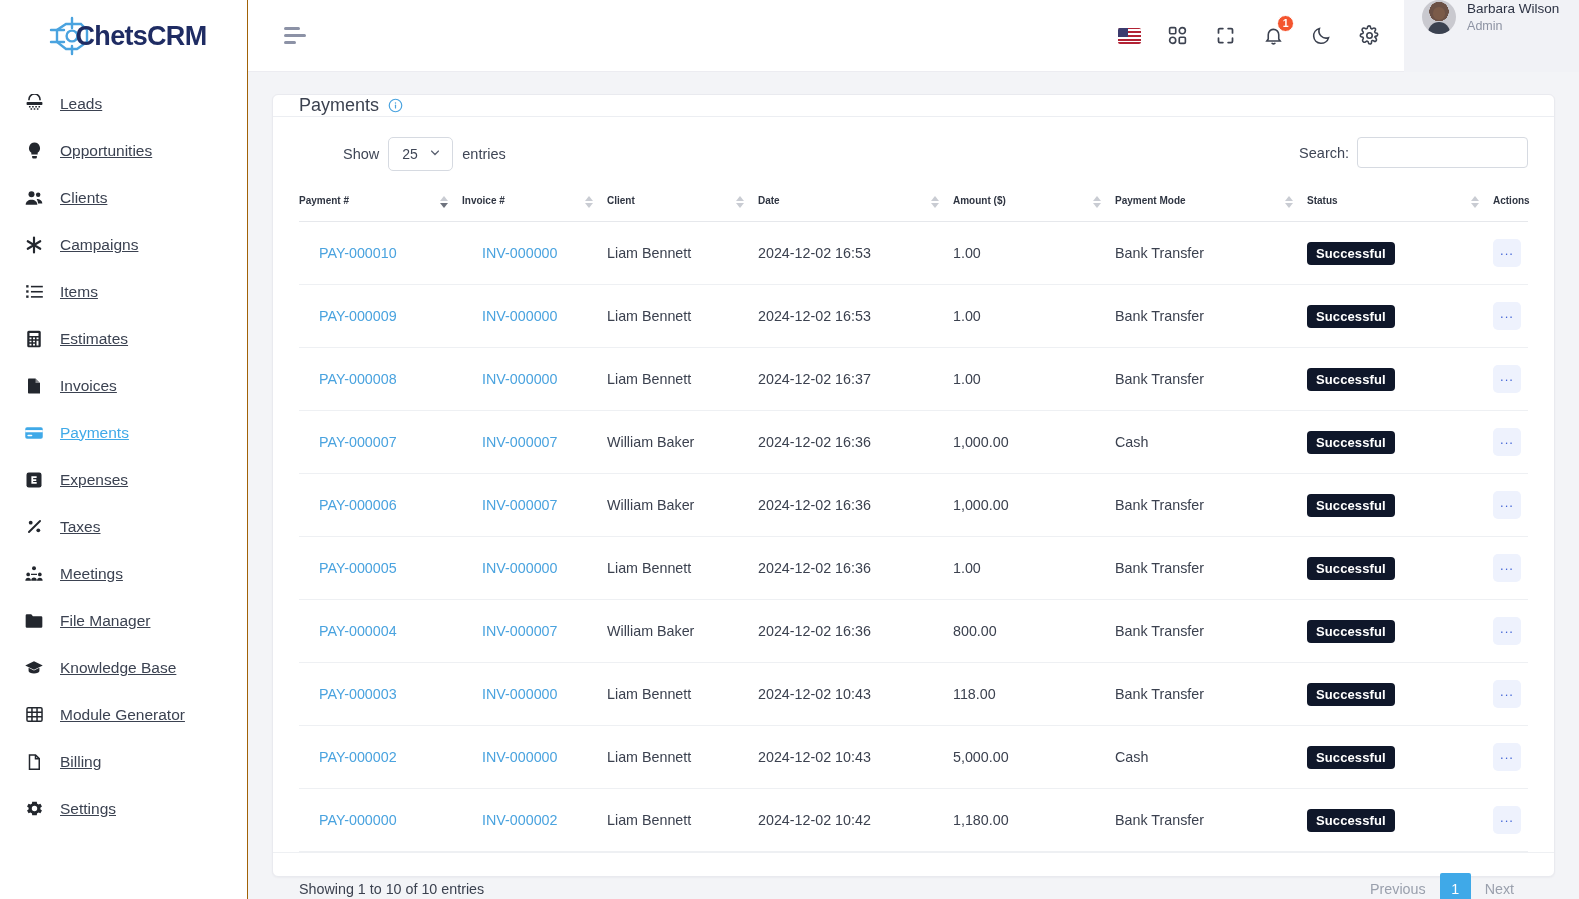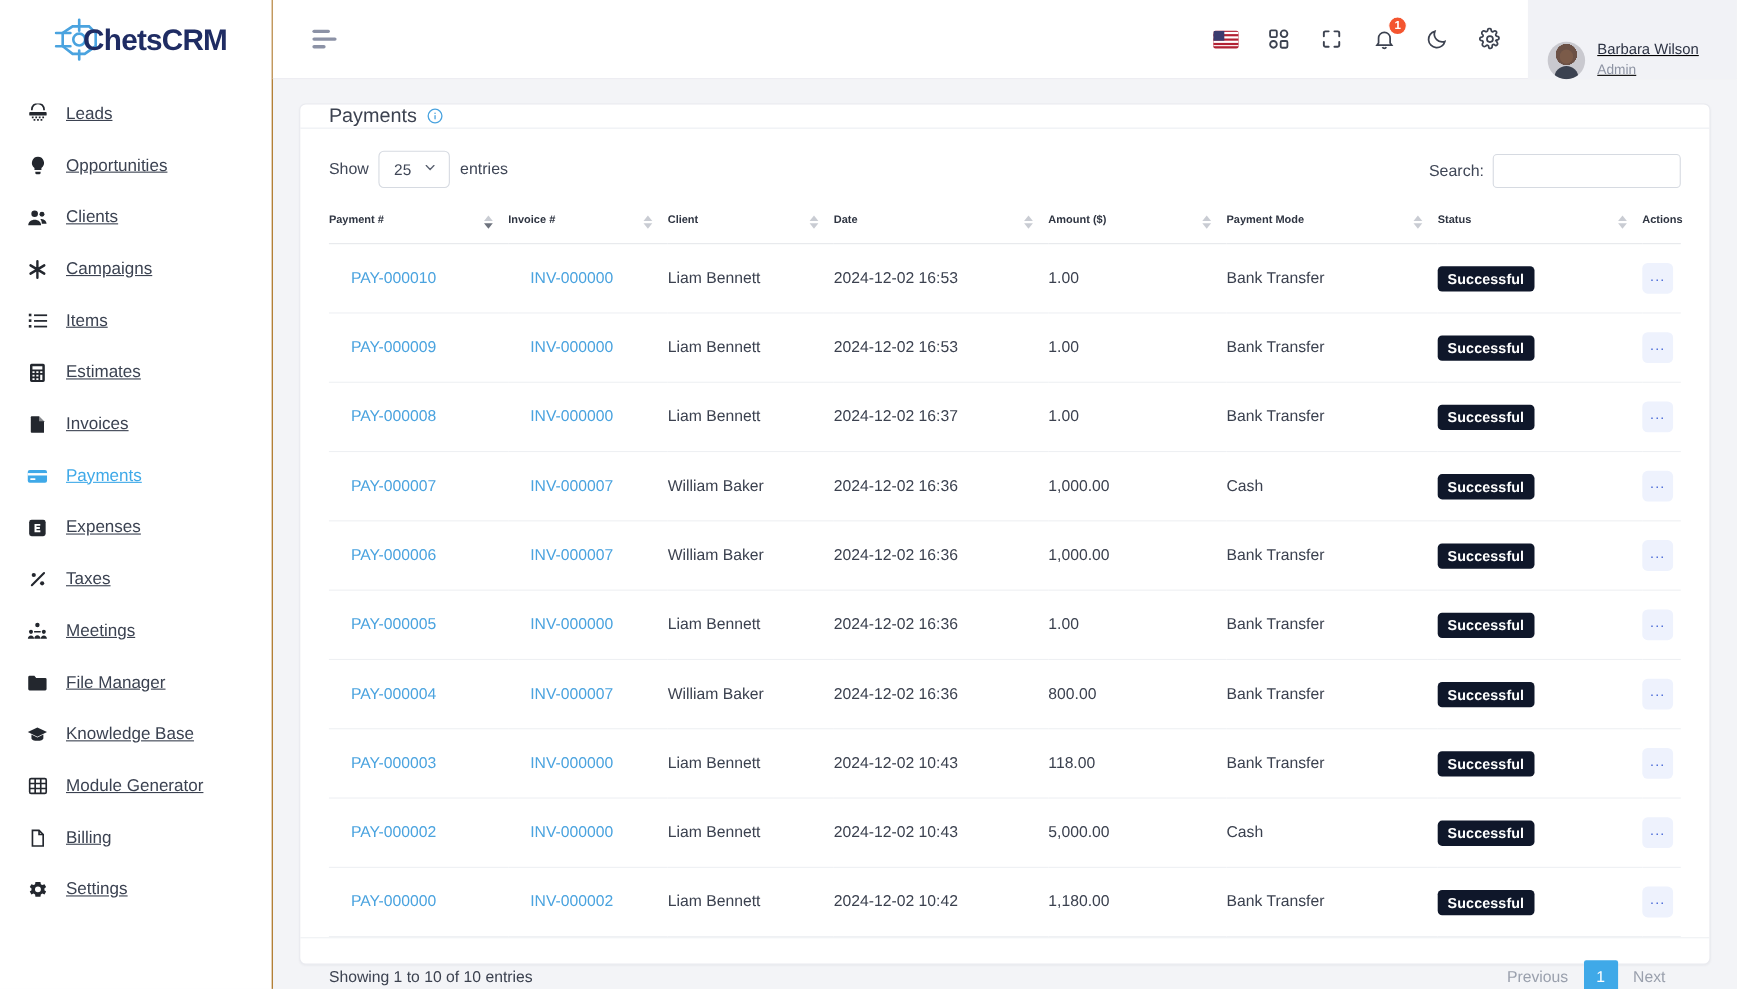--- a/index.html
+++ b/index.html
@@ -67,24 +67,23 @@
   .flag .stripe { position:absolute; left:0; width:100%; height:1.85px; background:#fff; }
   .flag .canton { position:absolute; left:0; top:0; width:10px; height:9px; background:#3c3b6e; }
   .notif-badge {
     position: absolute; top: -8px; right: -8px;
     background: #f4552f; color: #fff; font-size: 10.5px; font-weight: 700;
     width: 17px; height: 17px; border-radius: 50%;
     display: flex; align-items: center; justify-content: center;
     border: 1.5px solid #fff;
   }
   .user-box {
-    height: 72px; width: 190px; background: #f1f2f6;
-    display: flex; align-items: flex-end; gap: 11px; padding: 0 14px 0 18px;
+    height: 72px; width: 175px; background: #f1f2f6;
+    display: flex; align-items: flex-start; gap: 11px; padding: 0 14px 0 18px;
     cursor: pointer;
-    text-decoration: underline;
   }
   .avatar {
     width: 34px; height: 34px; border-radius: 50%; flex: 0 0 34px;
     background: radial-gradient(circle at 50% 34%, #6b5146 0 34%, #c9c9cf 35% 100%);
     position: relative; overflow: hidden;
   }
   .avatar::after {
     content: ""; position: absolute; left: 6px; bottom: 0; width: 22px; height: 12px;
     background: #3b4250; border-radius: 11px 11px 0 0;
   }
@@ -103,21 +102,21 @@
     height: 783px; display: flex; flex-direction: column;
   }
   .card-head {
     height: 61px; display: flex; align-items: center; padding: 0 26px;
     border-bottom: 1px solid #eceef2;
   }
   .card-title { font-size: 18px; color: #3c4250; font-weight: 400; }
   .info-ico { margin-left: 9px; color: #4aa3df; display: inline-flex; cursor: pointer; }
 
   .table-controls {
-    display: flex; align-items: flex-end; padding: 20px 26px 12px 26px;
+    display: flex; align-items: flex-start; padding: 20px 26px 12px 26px; margin-left: 44px;
   }
   .show-entries { display: flex; align-items: center; gap: 9px; font-size: 14.5px; color: #3f4656; }
   .sel {
     appearance: none; -webkit-appearance: none;
     border: 1px solid #d6dae1; border-radius: 5px; background: #fff;
     font-size: 14px; color: #3f4656; padding: 8px 34px 8px 13px;
     font-family: "Liberation Sans", sans-serif; cursor: pointer;
   }
   .sel-wrap { position: relative; display: inline-block; border-radius: 13px; }
   .sel-wrap .chev {

